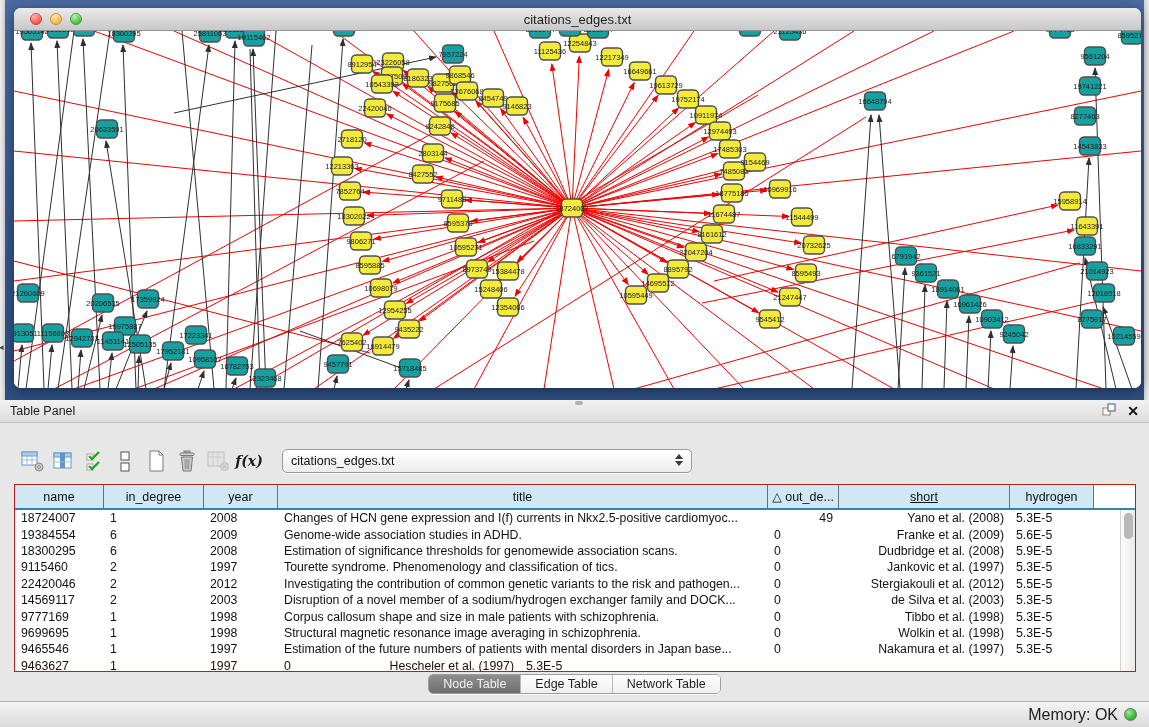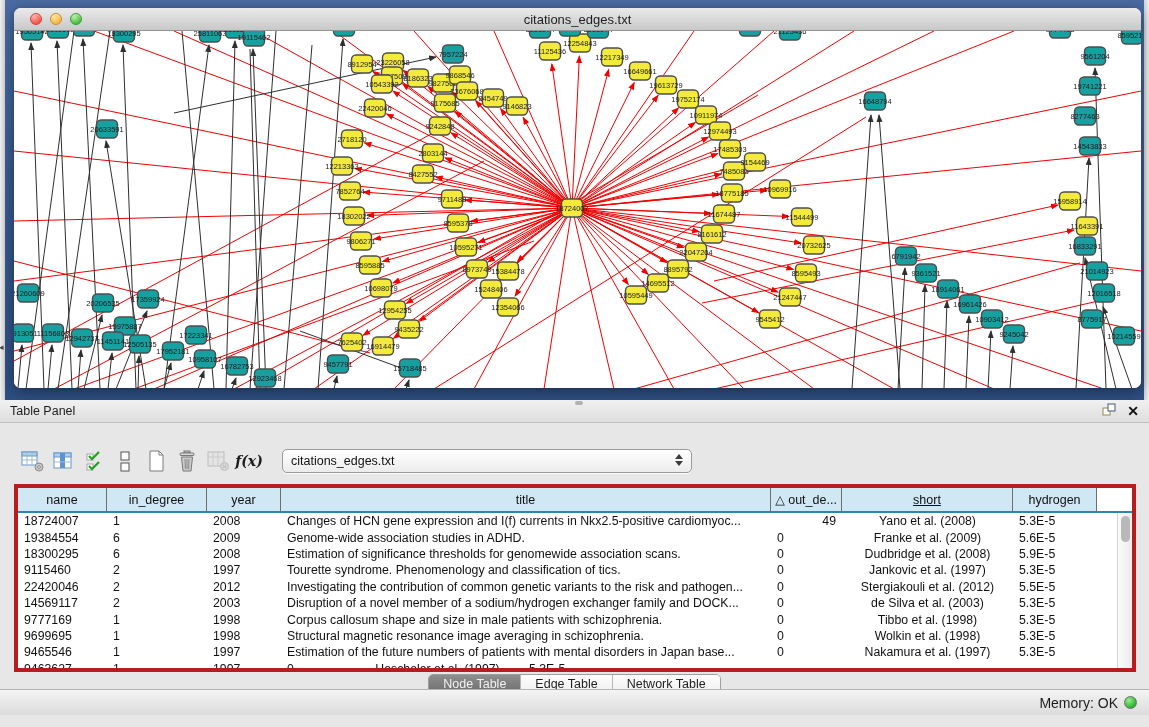--- a/index.html
+++ b/index.html
@@ -39,44 +39,44 @@
   .tool-btn{width:24px;height:26px;display:flex;align-items:center;justify-content:center;}
   .fx{font-family:"DejaVu Serif",serif;font-style:italic;font-size:14px;color:#1c1c1c;font-weight:bold;}
   .select{margin-left:14px;width:392px;height:22px;border:1px solid #9b9b9b;border-radius:5px;
     background:linear-gradient(#ffffff,#ececec);display:flex;align-items:center;
     padding:0 8px;font-size:12.5px;color:#111;position:relative;box-shadow:0 1px 0 rgba(255,255,255,.8);}
   .select .arrows{position:absolute;right:8px;top:4px;display:flex;flex-direction:column;gap:2px;}
   .arr-up{width:0;height:0;border-left:4px solid transparent;border-right:4px solid transparent;border-bottom:5px solid #3d3d3d;}
   .arr-dn{width:0;height:0;border-left:4px solid transparent;border-right:4px solid transparent;border-top:5px solid #3d3d3d;}
 
   .table-wrap{position:absolute;top:84px;left:14px;width:1122px;height:188px;background:#fff;
-    border:4px solid #b91c1c;box-sizing:border-box;}
+    border:1px solid #b91c1c;box-sizing:border-box;}
   .thead{display:flex;height:23px;border-bottom:2px solid #2e86ad;}
   .th{box-sizing:border-box;height:23px;background:#cfe8f4;border-right:1px solid #6e6e6e;
     display:flex;align-items:center;justify-content:center;font-size:12.5px;color:#111;}
   .th.filler{background:#fff;border-right:none;flex:1;}
   .tbody{position:absolute;top:25px;bottom:0;left:0;right:15px;overflow:hidden;}
   .tr{display:flex;height:16.4px;align-items:center;}
   .td{box-sizing:border-box;padding:0 6px;font-size:12.3px;white-space:nowrap;overflow:hidden;color:#111;}
-  .td.center{text-align:center;}
+  .td.center{text-align:right;}
   .vscroll{position:absolute;top:25px;right:0;bottom:0;width:15px;
     background:linear-gradient(90deg,#fbfbfb,#ebebeb);border-left:1px solid #d2d2d2;box-sizing:border-box;}
   .vthumb{margin:3px auto 0;width:9px;height:26px;border-radius:5px;background:#b9b9b9;}
 
   .tabs{position:absolute;top:274px;left:0;width:100%;display:flex;justify-content:center;}
   .seg{display:inline-flex;border:1px solid #9e9e9e;border-radius:5px;overflow:hidden;background:#fafafa;
     box-shadow:0 1px 0 rgba(255,255,255,.8);}
   .tab{padding:2px 14px;font-size:12.5px;color:#1e1e1e;border-right:1px solid #b7b7b7;background:linear-gradient(#fdfdfd,#f0f0f0);}
   .tab:last-child{border-right:none;}
   .tab.selected{background:linear-gradient(#8e8e8e,#6e6e6e);color:#f2f2f2;text-align:center;}
 
-  .statusbar{position:absolute;bottom:12px;left:0;width:100%;height:26px;box-sizing:border-box;
+  .statusbar{position:absolute;bottom:0;left:0;width:100%;height:26px;box-sizing:border-box;
     background:linear-gradient(#f4f4f4,#dbdbdb);border-top:1px solid #b3b3b3;
     display:flex;align-items:center;justify-content:flex-end;padding-right:12px;gap:6px;
-    font-size:14px;color:#1c1c1c;}
+    font-size:16px;color:#1c1c1c;}
   .mem-dot{width:13px;height:13px;border-radius:50%;border:1px solid #6e6e6e;box-sizing:border-box;
     background:radial-gradient(circle at 35% 30%,#97ef8f,#2db32d 70%);}
 </style>
 </head>
 <body>
 
 <div class="app">
 
   <div class="desktop">
     <div class="strip left">

